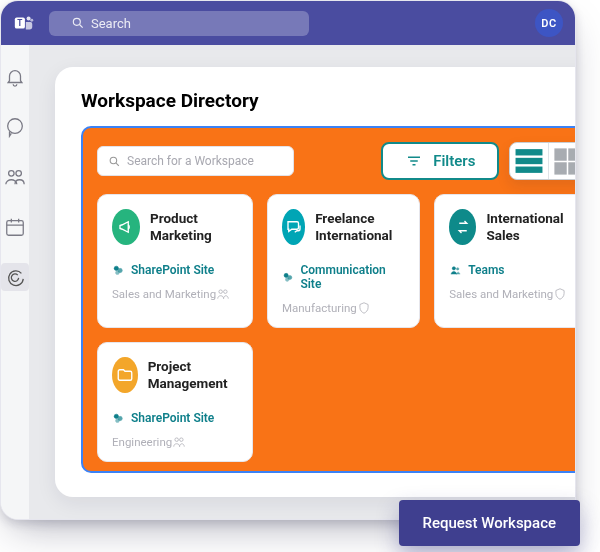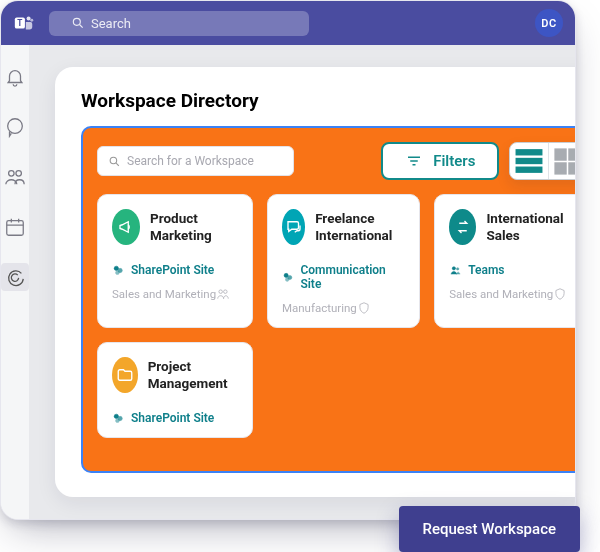--- a/index.html
+++ b/index.html
@@ -100,21 +100,21 @@
   .badge.green { background:#26b47e;}
   .badge.teal  { background:#00a5b5;}
   .badge.tealdk{ background:#0e8a8a;}
   .badge.orange{ background:#f3a62a;}
   .card-title { font-size:13.5px; font-weight:700; color:#222; line-height:1.25; max-width:120px;}
   .site-row { display:flex; align-items:center; gap:6px; color:#0e7f8a; font-size:12px; font-weight:600;margin-top:8px;}
   .site-row svg { width:13px; height:13px; stroke:#0e7f8a; fill:#0e7f8a;}
   .meta-row { display:flex; align-items:center; justify-content:flex-start; color:#b0b0b8; font-size:11.5px;}
   .meta-row svg { width:14px; height:14px; stroke:#b0b0b8; fill:none; stroke-width:1.4;}
   .request-btn {
-    position:absolute; right:20px; bottom:0; background:#3f3f8f; color:#fff;
+    position:absolute; right:20px; bottom:6px; background:#3f3f8f; color:#fff;
     font-size:15px; font-weight:500; border:none; border-radius:4px;
     padding:14px 24px; box-shadow: 0 10px 22px rgba(40,40,120,0.35);
   }
 </style>
 </head>
 <body>
 
 <div class="app-window">
 
   <div class="top-bar">
@@ -311,20 +311,29 @@
                 <div class="card-title">Project Management</div>
               </div>
               <div class="site-row">
                 <svg viewBox="0 0 24 24">
                     <circle cx="8" cy="8" r="4"></circle>
                     <circle cx="15" cy="12" r="4" opacity=".7"></circle>
                     <circle cx="10" cy="16" r="3.5" opacity=".5"></circle>
                   </svg>
                 <span>SharePoint Site</span>
               </div>
+              <div class="meta-row">
+                <span>Engineering</span>
+                <svg viewBox="0 0 24 24">
+                    <circle cx="8" cy="8" r="3"></circle>
+                    <circle cx="16" cy="8" r="3"></circle>
+                    <path d="M3 20c0-3 2-5 5-5s5 2 5 5"></path>
+                    <path d="M13 20c0-3 2-5 4-5s4 2 4 5"></path>
+                  </svg>
+              </div>
             </div>
           </div>
         </div>
       </div>
     </div>
   </div>
 </div>
 
 <button class="request-btn">Request Workspace</button>
 

